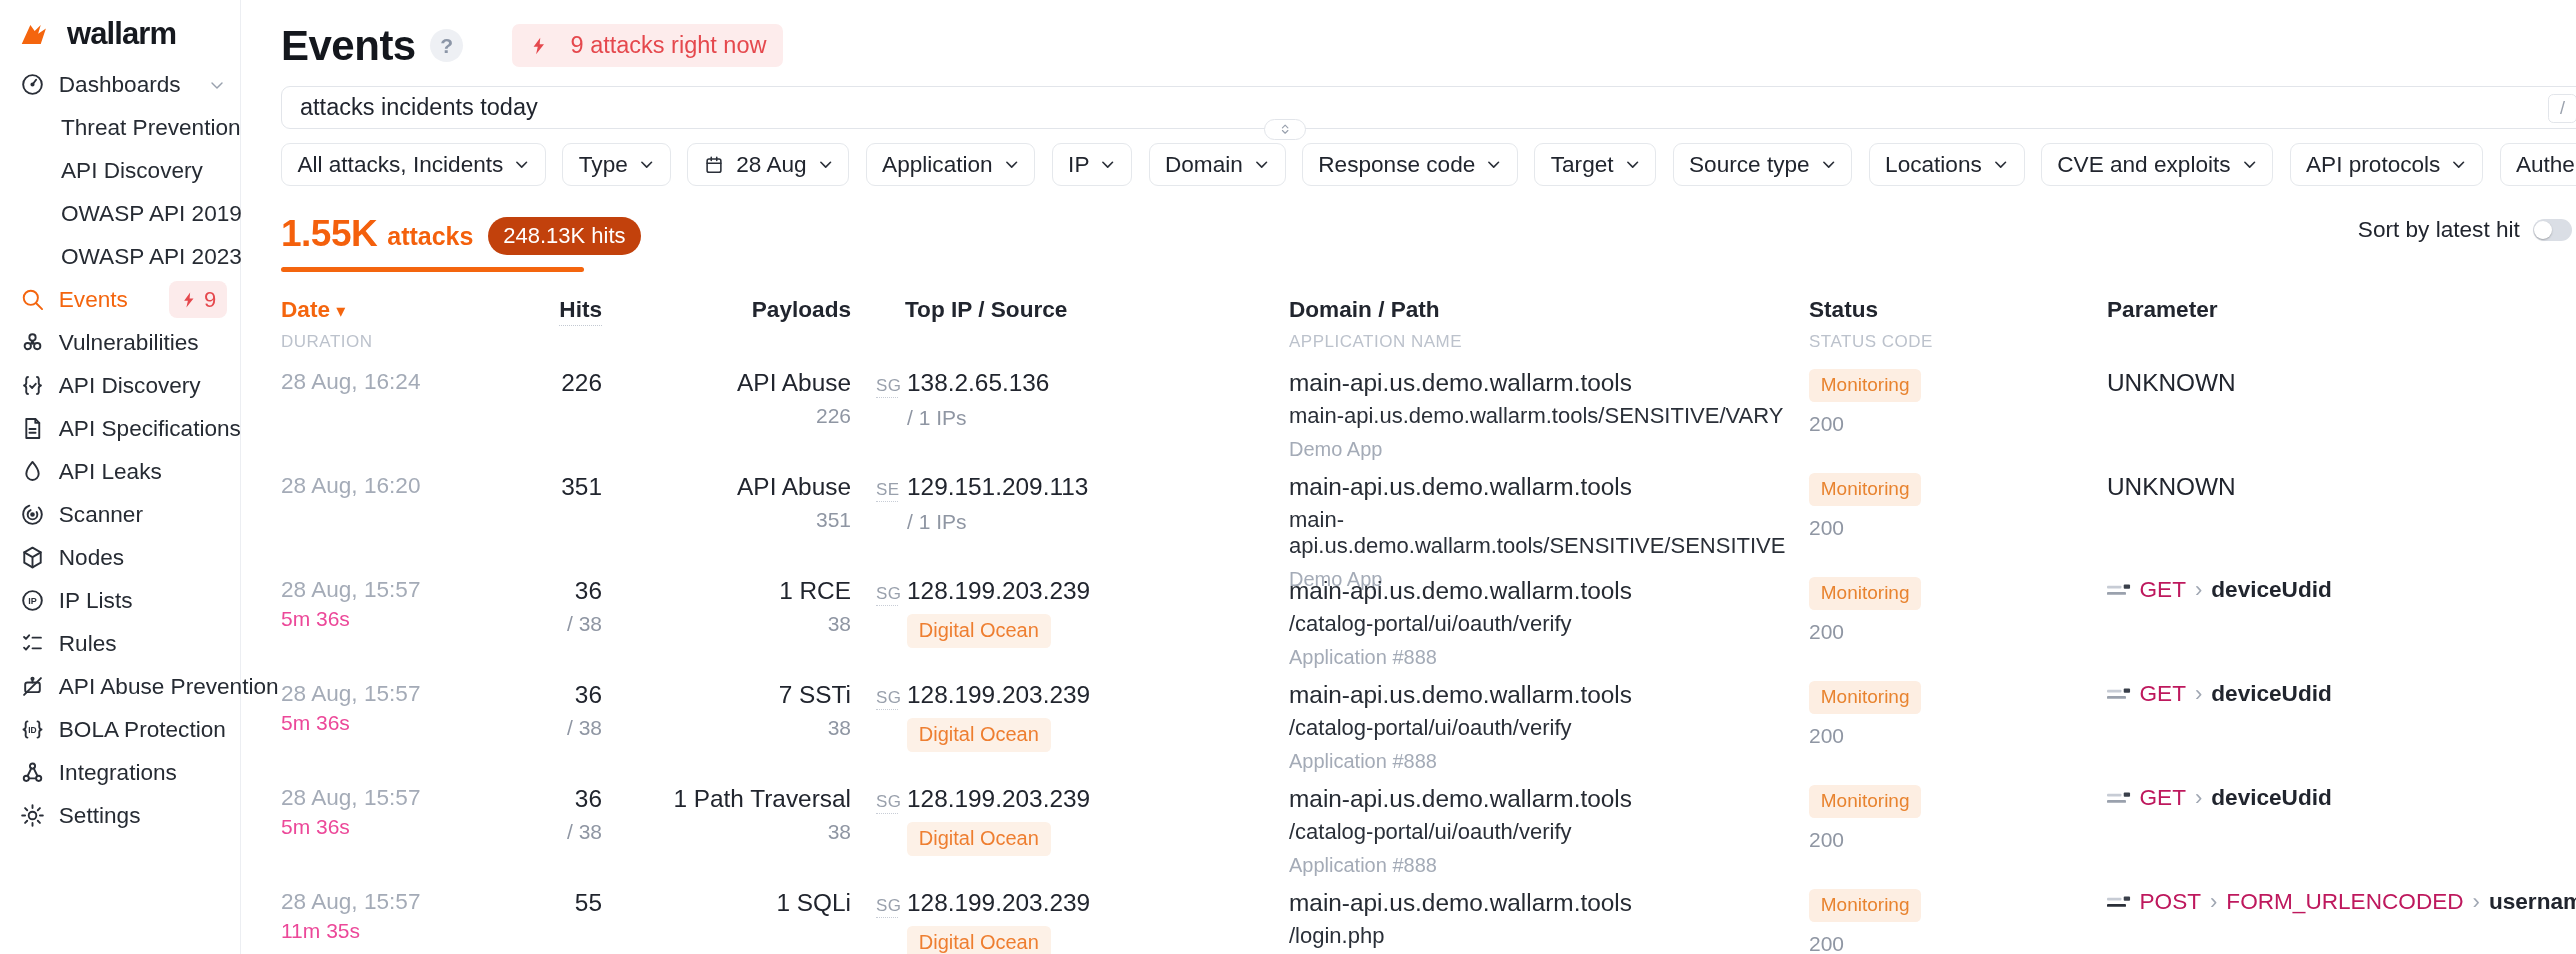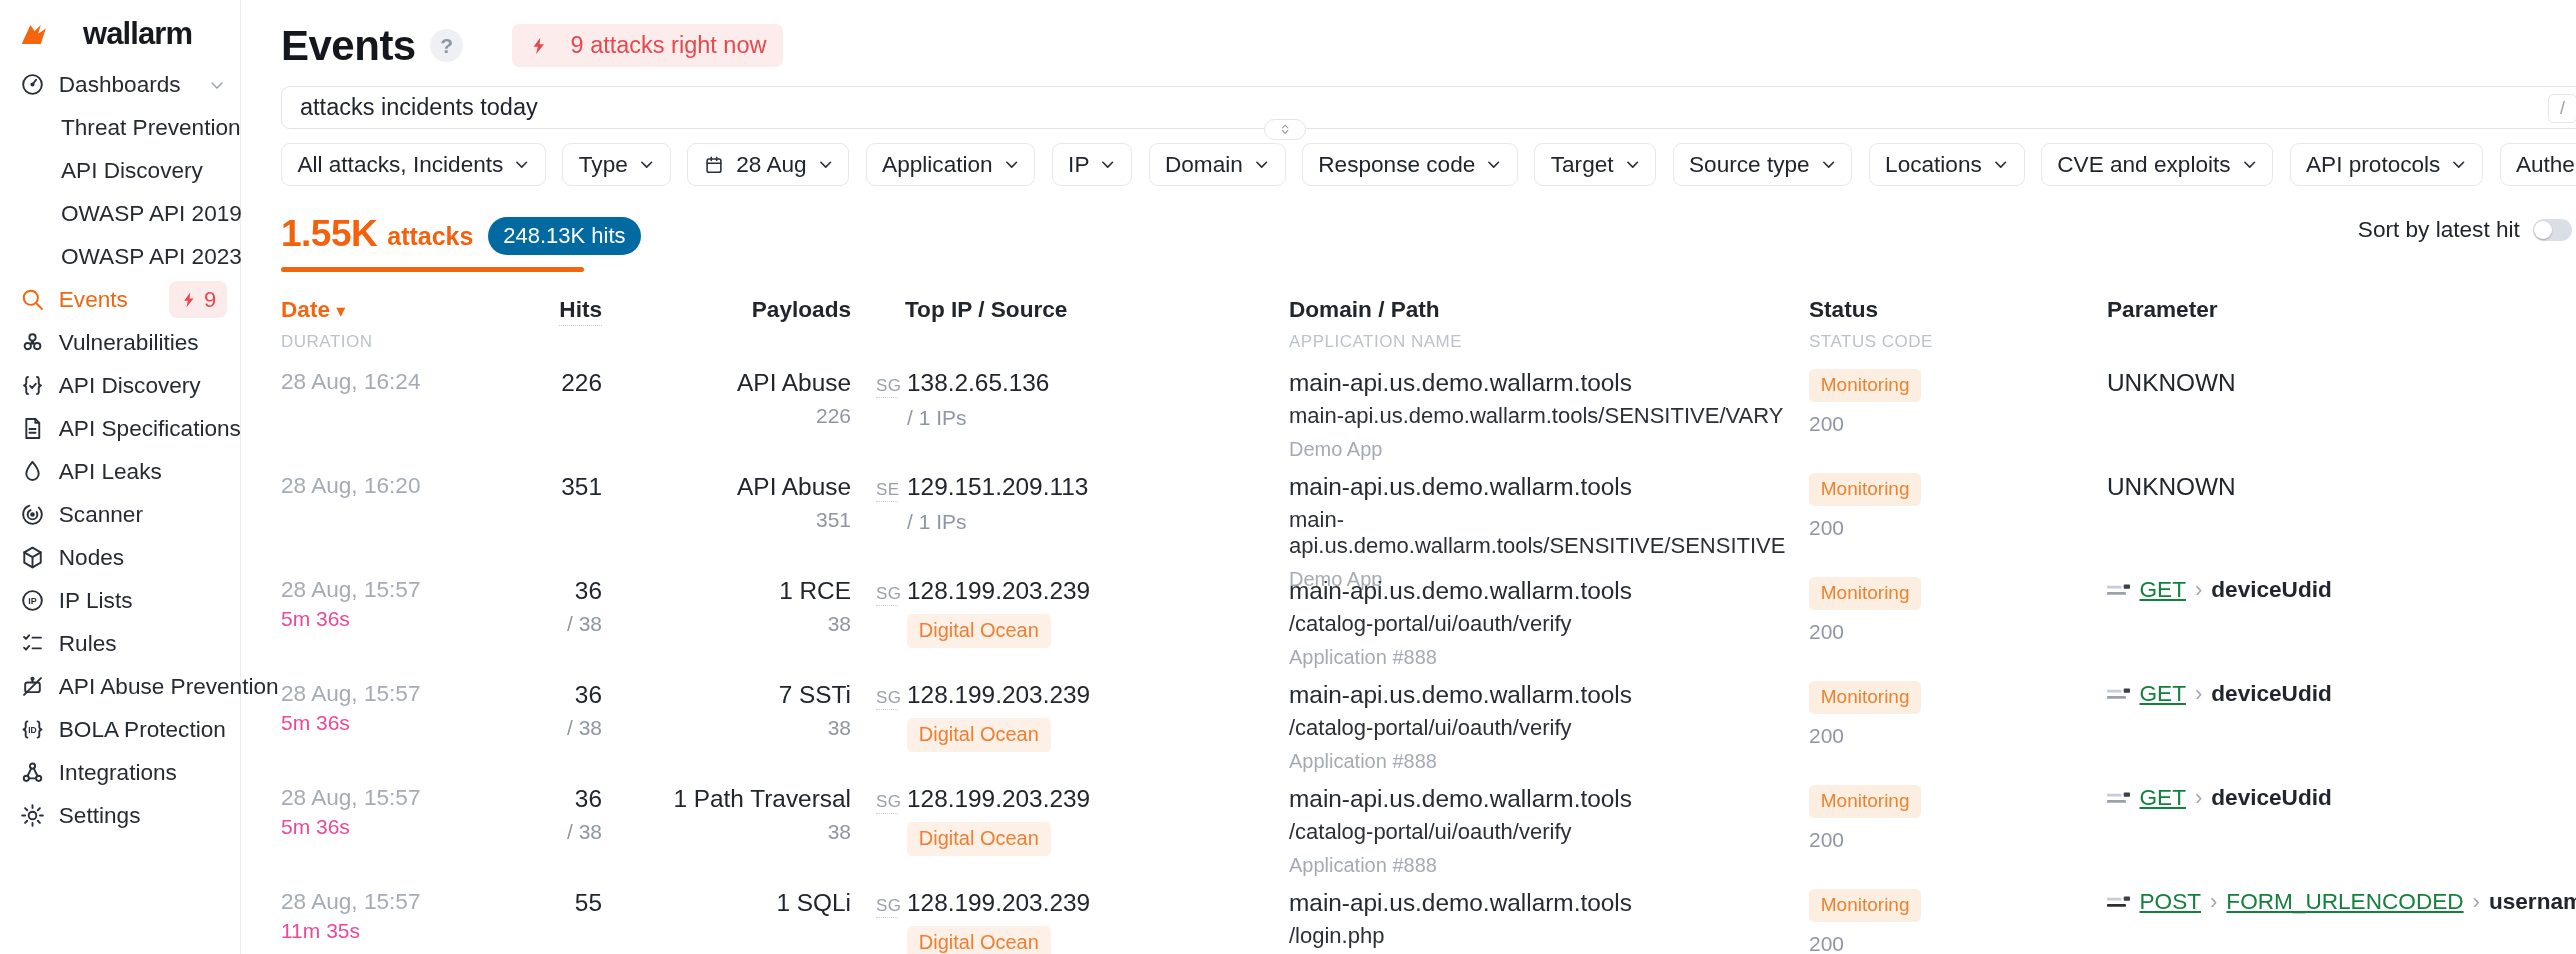--- a/index.html
+++ b/index.html
@@ -7,21 +7,21 @@
        font-family:"Liberation Sans","DejaVu Sans",sans-serif;color:#21252e;}
   svg{display:block}
   .ic{fill:none;stroke:#2a2f38;stroke-width:1.7;stroke-linecap:round;stroke-linejoin:round;}
   .ic-accent{stroke:#f4650e;}
   .ic-white{stroke:#fff;stroke-width:2.3;}
   .ic-gray{stroke:#99a1ae;}
 
   
   .sidebar{position:absolute;left:0;top:0;width:240px;height:954px;border-right:0.9px solid #eceef2;background:#fff;}
   .logo{display:flex;align-items:center;gap:9px;padding:16.3px 0 0 20px;height:36px;}
-  .logo-text{font-size:31px;font-weight:800;letter-spacing:-0.9px;color:#16191f;margin-left:16px;}
+  .logo-text{font-size:31px;font-weight:800;letter-spacing:-0.9px;color:#16191f;}
   .nav{margin-top:11px;}
   .nav-item{display:flex;align-items:center;height:43px;padding:0 12.7px 0 18px;gap:11.8px;cursor:pointer;font-size:22.6px;color:#262b33;}
   .nav-item.sub{padding-left:61px;}
   .nav-item.active{color:#f4650e;}
   .nav-ico{width:29px;display:flex;justify-content:center;flex:none;}
   .nav-label{white-space:nowrap;}
   .nav-chevron{margin-left:auto;}
   .nav-badge{margin-left:auto;display:flex;align-items:center;gap:6.3px;background:#fcebeb;border-radius:8.1px;padding:5.4px 11px;color:#e5484d;font-size:22px;font-weight:500;}
 
   
@@ -52,21 +52,21 @@
   
   .chips{display:flex;gap:16.3px;margin-top:12.7px;}
   .chip{display:flex;align-items:center;gap:11px;border:0.9px solid #e5e8ec;border-radius:9px;padding:0 15.4px;height:41px;
         font-size:22.6px;color:#21252e;cursor:pointer;white-space:nowrap;background:#fff;}
 
   
   .summary{display:flex;align-items:flex-start;margin-top:27px;}
   .sum-left .sum-line{display:flex;align-items:center;}
   .sum-count{font-size:37px;font-weight:800;color:#f4600c;letter-spacing:-0.5px;}
   .sum-unit{font-size:25px;font-weight:700;color:#f4600c;margin-left:10px;position:relative;top:2.7px;}
-  .hits-pill{background:#0369a1;color:#fff;font-size:22px;border-radius:903px;padding:6.3px 15.4px;margin-left:14.5px;position:relative;top:1.8px;}
+  .hits-pill{background:#c2410c;color:#fff;font-size:22px;border-radius:903px;padding:6.3px 15.4px;margin-left:14.5px;position:relative;top:1.8px;}
   .sum-underline{height:5.4px;background:#f4650e;border-radius:2.7px;width:303px;margin-top:11.8px;}
   .sort-ctl{margin-left:auto;display:flex;align-items:center;gap:12.7px;margin-top:3.6px;}
   .sort-label{font-size:22.6px;color:#21252e;}
   .toggle{width:39px;height:22px;border-radius:11.8px;background:#dadee5;position:relative;cursor:pointer;flex:none;}
   .toggle .knob{position:absolute;left:1.8px;top:1.8px;width:18px;height:18px;border-radius:50%;background:#fff;box-shadow:0 0.9px 1.8px rgba(0,0,0,.25);}
 
   
   .thead,.trow{display:grid;grid-template-columns:226px 95px 249px 438px 520px 298px 1fr;}
   .thead{margin-top:25px;}
   .h-main{font-size:22.6px;font-weight:700;color:#21252e;}
@@ -90,21 +90,21 @@
   .indent{margin-left:31px;}
   .org-tag{display:inline-block;margin-left:31px;margin-top:8.1px;background:#fdf1e7;color:#ee7e30;font-size:20px;
        padding:5.4px 11.8px;border-radius:5.4px;}
   .t-domain{font-size:24.4px;font-weight:500;color:#262b33;line-height:27px;}
   .t-path{font-size:22px;color:#2a2f38;margin-top:7.2px;}
   .t-app{font-size:20px;color:#a4abb7;margin-top:9px;}
   .status-badge{display:inline-block;background:#fdeee2;color:#e8832f;font-size:19px;padding:5.4px 11.8px;border-radius:5.4px;}
   .code{margin-top:10px;}
   .t-param{font-size:24.4px;font-weight:500;color:#21252e;}
   .pchain{display:flex;align-items:center;gap:9px;font-size:22.6px;}
-  .p-method,.p-mid{color:#15803d;text-decoration:underline;}
+  .p-method,.p-mid{color:#be185d;}
   .p-sep::before{content:"›";}
   .p-sep{color:#a0a7b3;font-size:22px;}
   .p-name{color:#21252e;font-weight:600;}
 </style>
 </head>
 <body>
 
 <div class="app">
 
   <nav class="sidebar">

